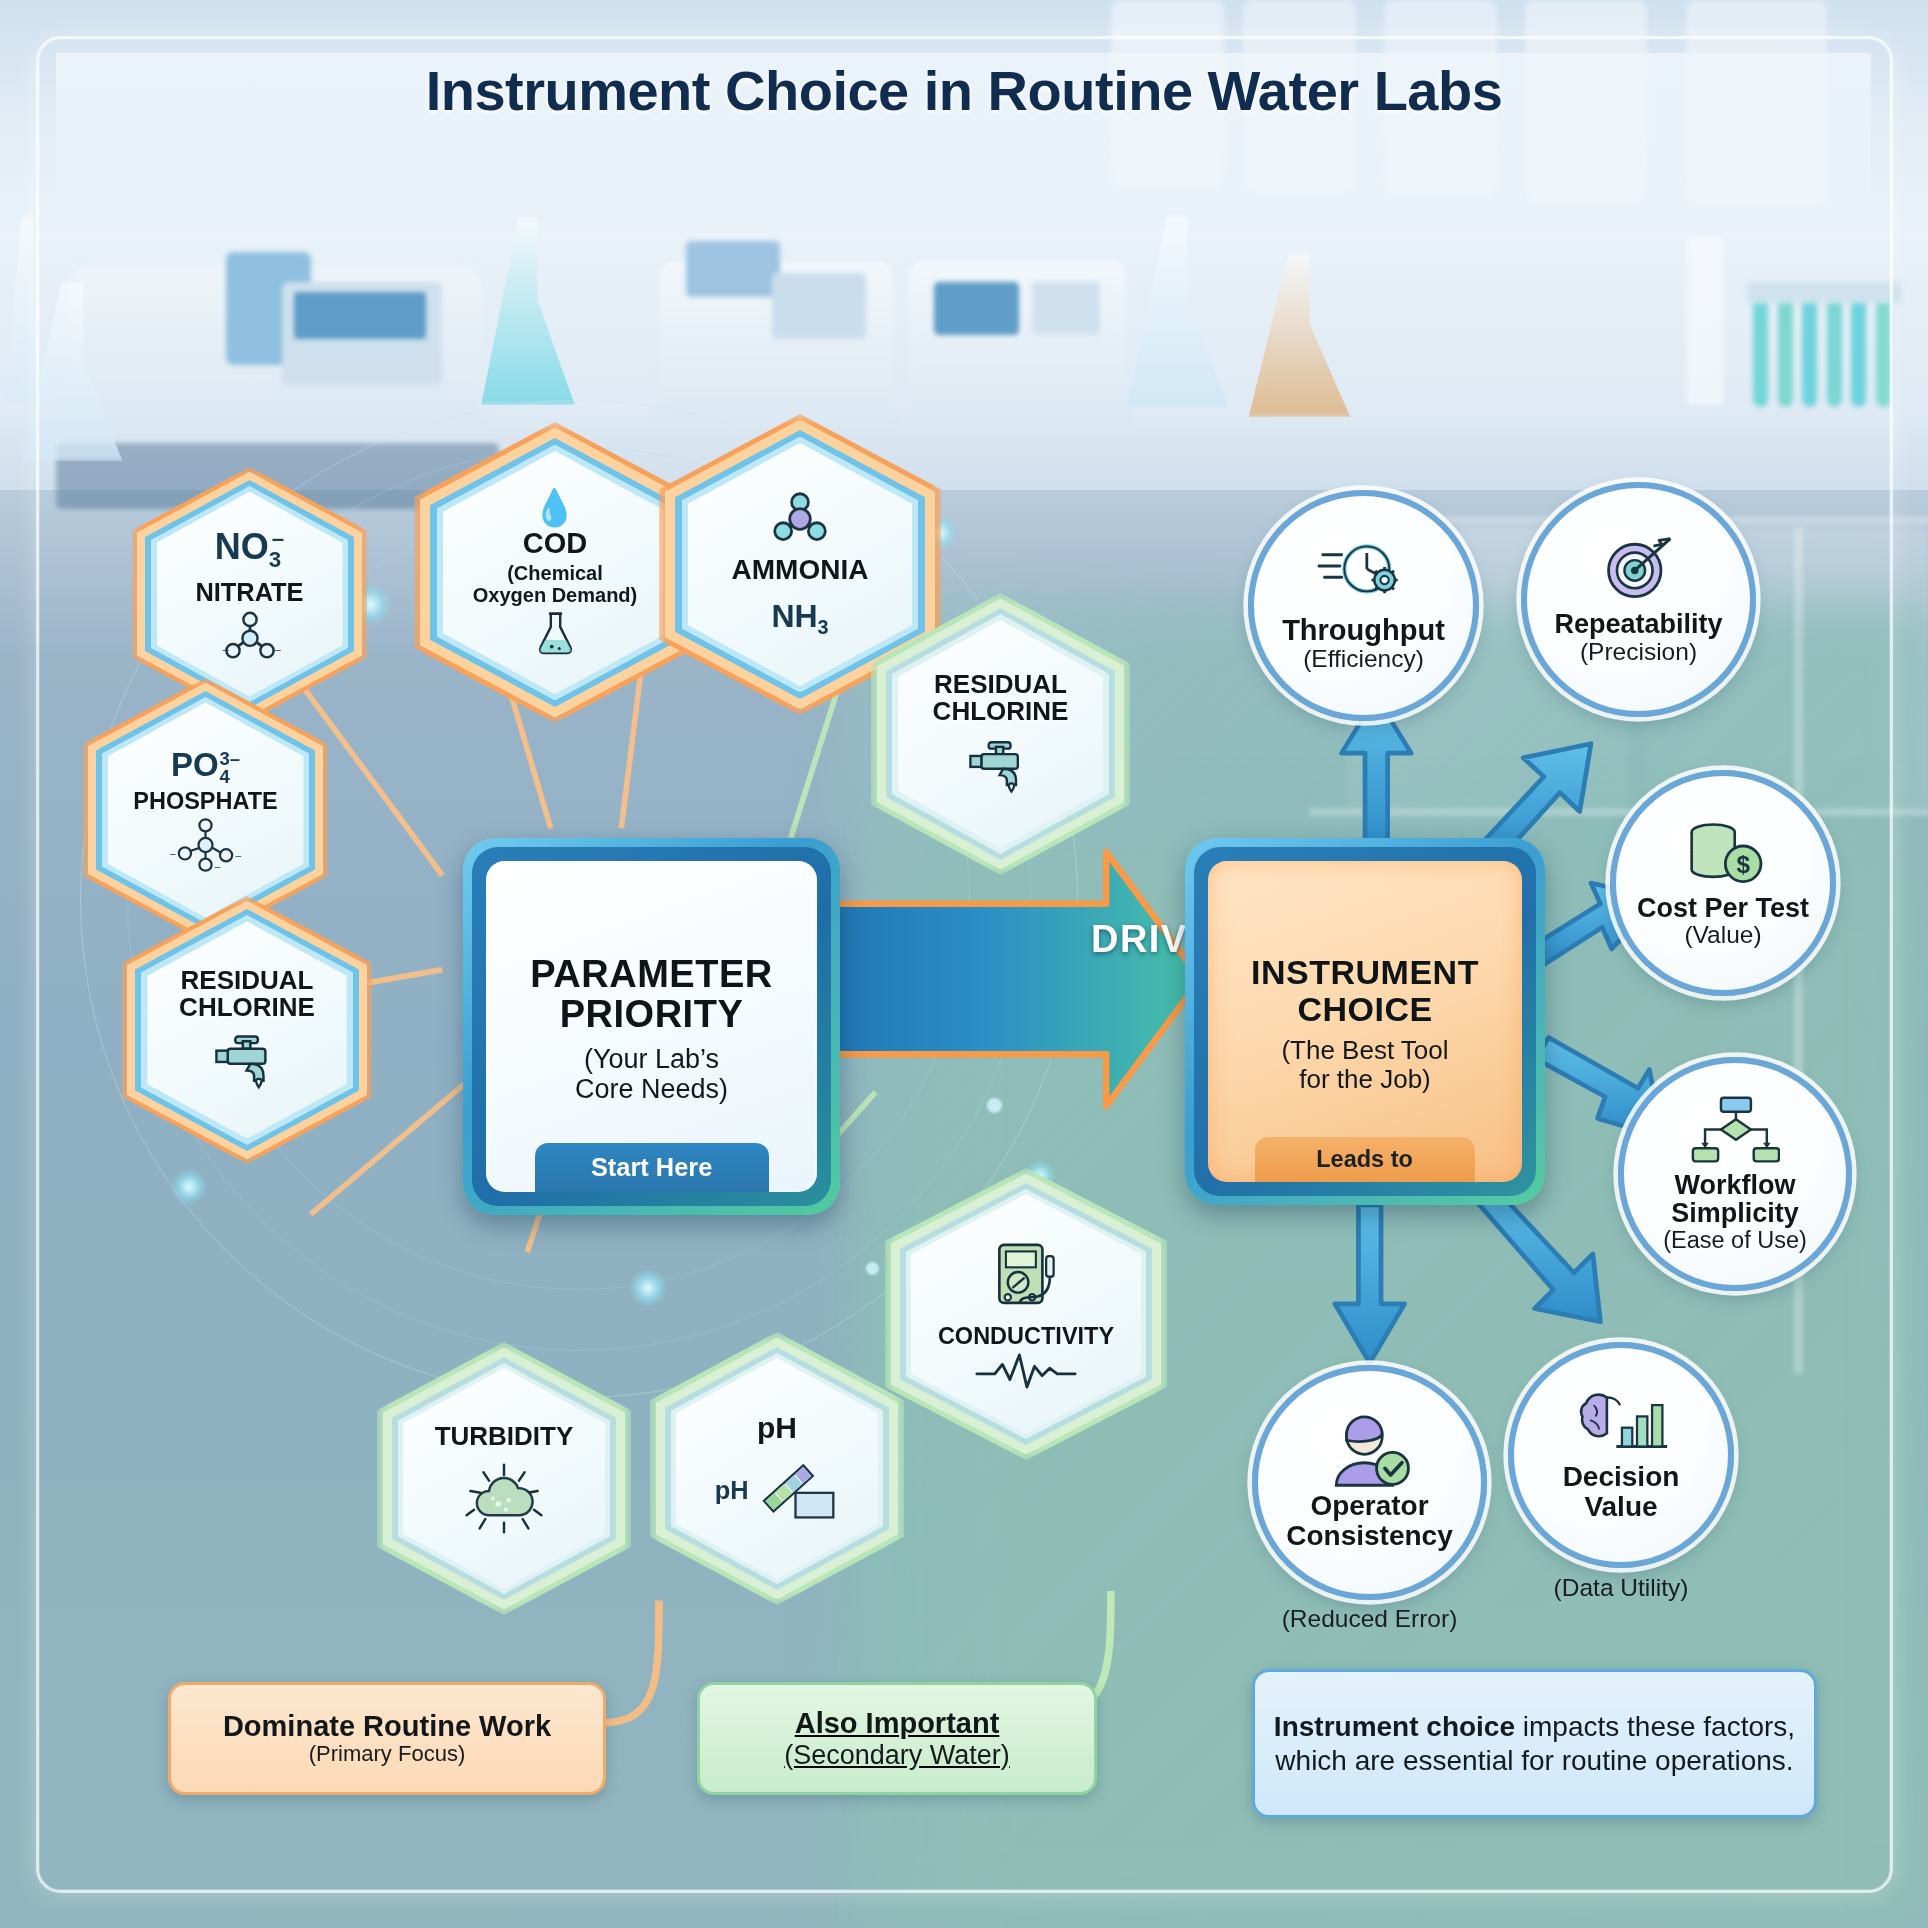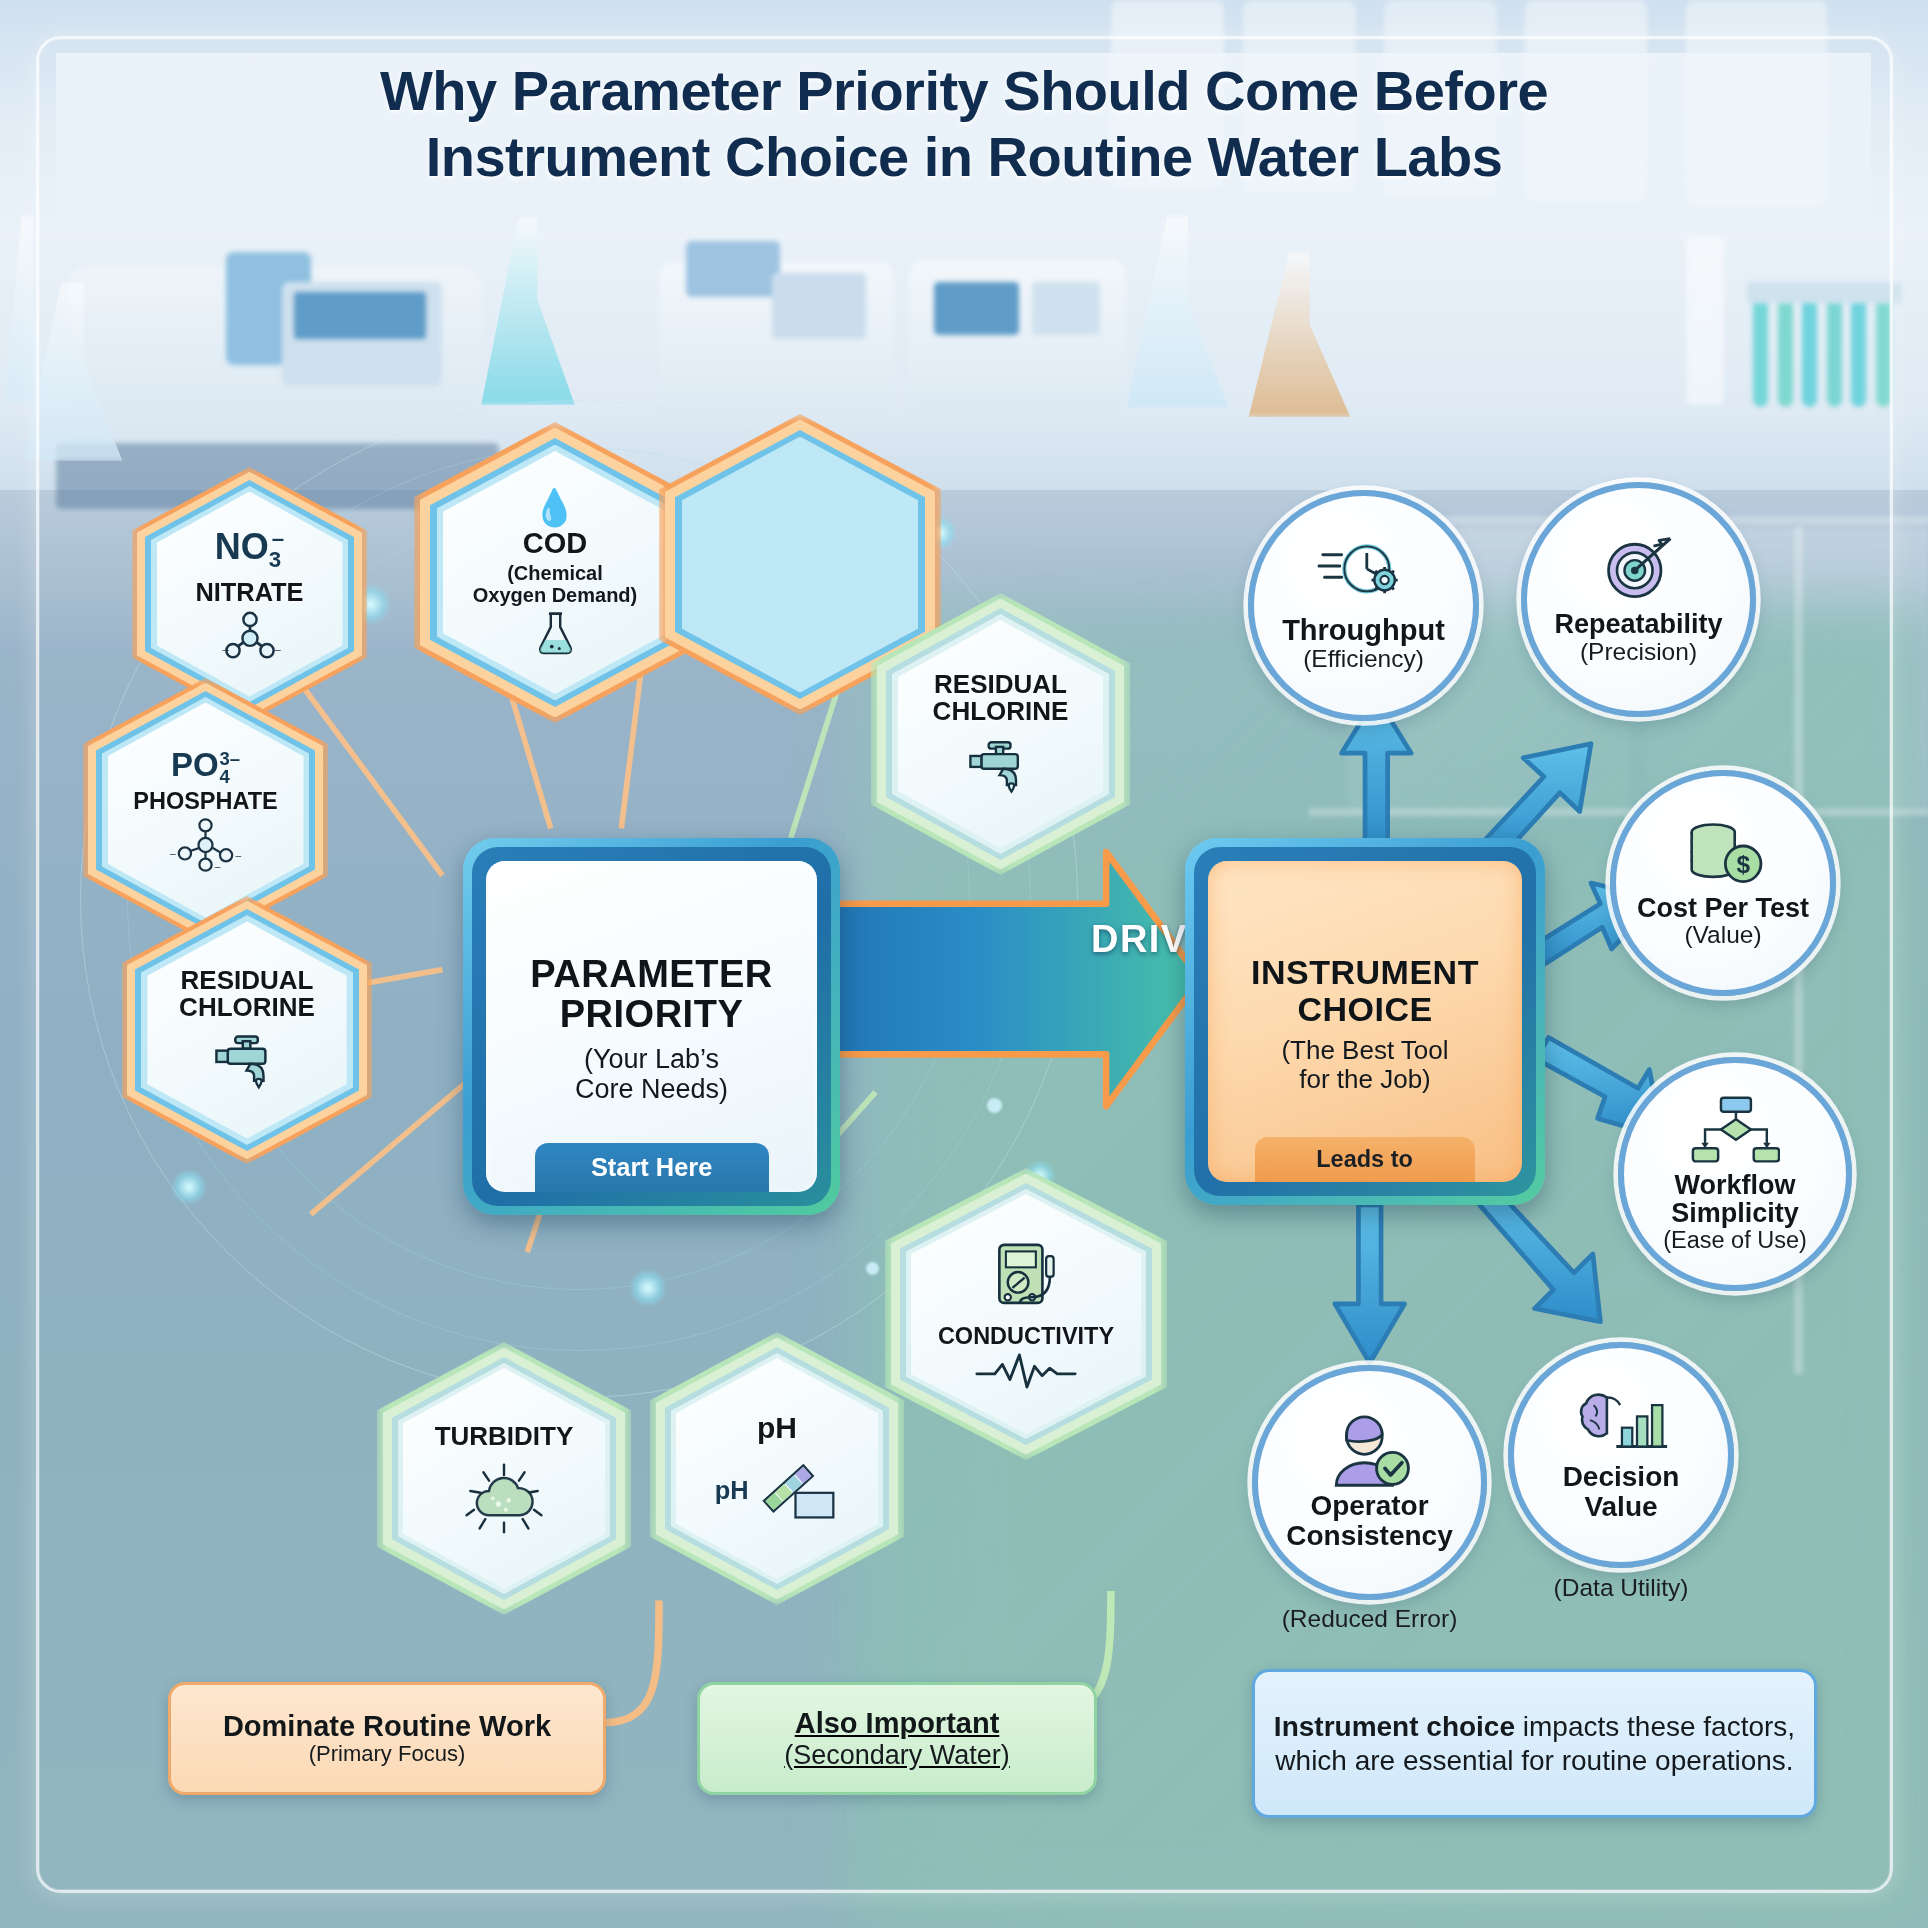--- a/index.html
+++ b/index.html
@@ -216,21 +216,20 @@
 
   <div class="shelf" style="left:1299px;top:516px;width:631px;height:9.4px;"></div>
   <div class="shelf" style="left:1309px;top:808px;width:621px;height:7.5px;"></div>
   <div class="shelf" style="left:1794px;top:527px;width:8.5px;height:847px;"></div>
 </div>
 
 <div id="frame"></div>
 
 <div id="title-band"></div>
 <div id="title">
-  <div>Why Parameter Priority Should Come Before</div>
   <div>Instrument Choice in Routine Water Labs</div>
 </div>
 
 <div class="orbit" style="left:80px;top:400px;width:998px;height:998px;"></div>
 <div class="orbit b" style="left:127px;top:447px;width:904px;height:904px;"></div>
 <div class="orbit b" style="left:188px;top:508px;width:782px;height:782px;"></div>
 
 <div class="glowdot" style="left:350px;top:584px;width:41px;height:41px;"></div>
 <div class="glowdot" style="left:923px;top:516px;width:34px;height:34px;"></div>
 <div class="glowdot" style="left:629px;top:1269px;width:38px;height:38px;"></div>
@@ -316,20 +315,33 @@
       <path d="M19 4 h14" stroke="#1c2e3c" stroke-width="2.8" fill="none"></path>
     </svg>
   </div>
 </div>
 
 <div class="hexwrap primary" style="left:659px;top:414px;width:282px;height:301px;">
   <div class="hexglow g1" style="inset:0;"></div>
   <div class="hexglow g2" style="inset:5.6px;"></div>
   <div class="hexglow g3" style="inset:16px;"></div>
   <div class="hexglow g4" style="inset:22.6px;"></div>
+  <div class="hex" style="inset:29px;">
+    <svg width="68" height="58" viewBox="0 0 72 62" style="margin-bottom:1.9px;">
+      <line x1="36" y1="16" x2="36" y2="30" stroke="#1c3344" stroke-width="4"></line>
+      <line x1="36" y1="30" x2="20" y2="42" stroke="#1c3344" stroke-width="4"></line>
+      <line x1="36" y1="30" x2="52" y2="42" stroke="#1c3344" stroke-width="4"></line>
+      <circle cx="36" cy="13" r="9" fill="#8ddce0" stroke="#1c3344" stroke-width="3"></circle>
+      <circle cx="36" cy="31" r="11" fill="#b0a8e6" stroke="#1c3344" stroke-width="3"></circle>
+      <circle cx="18" cy="44" r="9" fill="#8ddce0" stroke="#1c3344" stroke-width="3"></circle>
+      <circle cx="54" cy="44" r="9" fill="#8ddce0" stroke="#1c3344" stroke-width="3"></circle>
+    </svg>
+    <div class="hex-label" style="font-size:28px;margin-top:5.6px;">AMMONIA</div>
+    <div class="hex-formula" style="font-size:32px;margin-top:13px;">NH<sub>3</sub></div>
+  </div>
 </div>
 
 <div class="hexwrap primary" style="left:132px;top:467px;width:235px;height:254px;">
   <div class="hexglow g1" style="inset:0;"></div>
   <div class="hexglow g2" style="inset:4.7px;"></div>
   <div class="hexglow g3" style="inset:13px;"></div>
   <div class="hexglow g4" style="inset:19px;"></div>
   <div class="hex" style="inset:24.5px;">
     <div class="hex-formula" style="font-size:36px;">NO<sub>3</sub><sup style="margin-left:-9.4px;">–</sup></div>
     <div class="hex-label" style="font-size:25.4px;margin-top:5.6px;">NITRATE</div>

